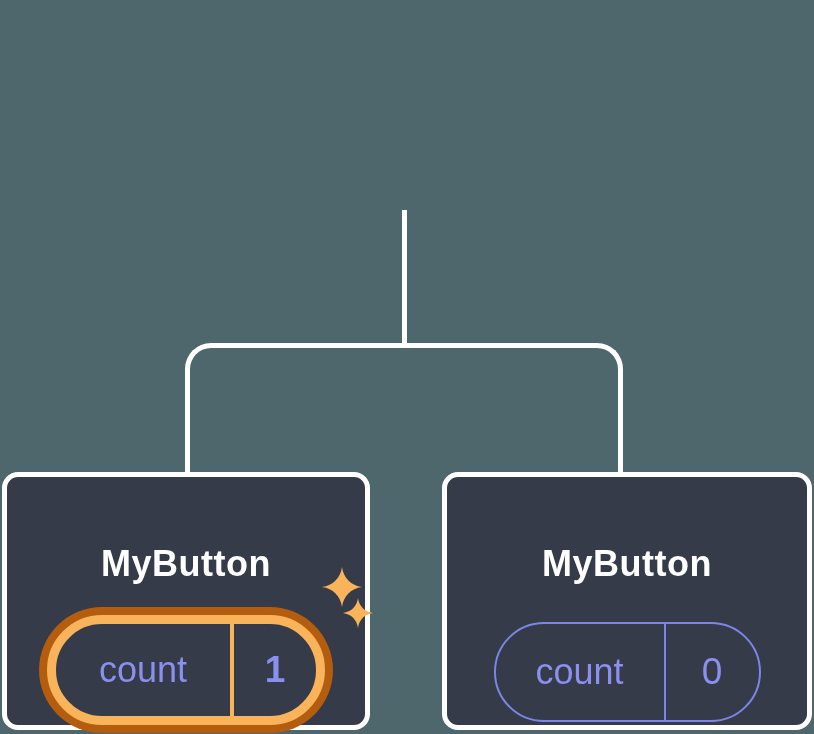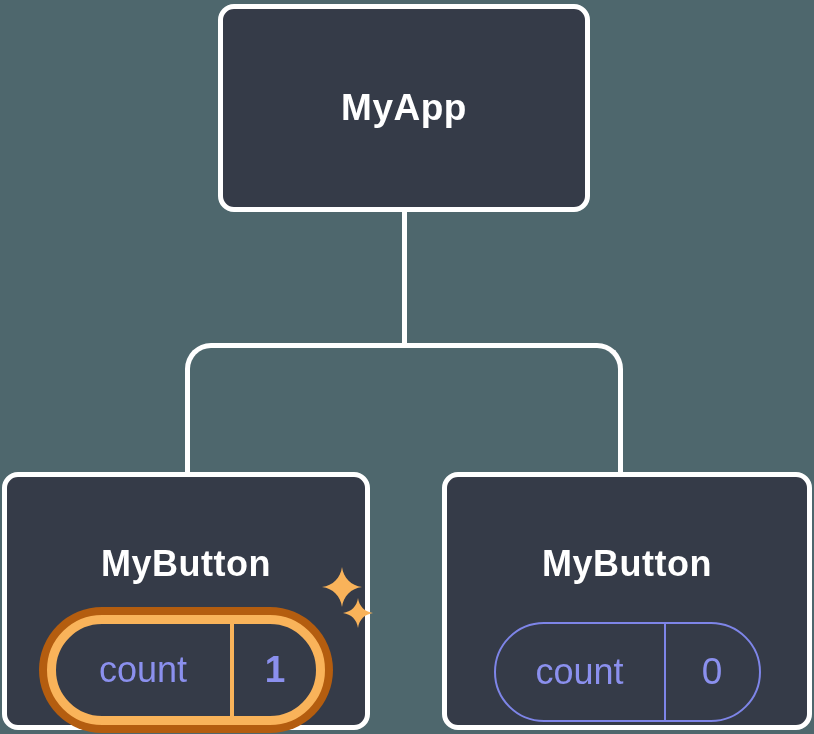--- a/index.html
+++ b/index.html
@@ -118,23 +118,20 @@
   .sparkle-small { left: 336px; top: 121px; width: 30px; height: 30px; }
 </style>
 </head>
 <body>
 
 <div class="canvas">
 
   <div class="trunk"></div>
   <div class="branch"></div>
 
-  <div class="node node-root">
-    <span class="node-title">MyApp</span>
-  </div>
 
   <div class="node node-child node-child-left">
     <span class="node-title">MyButton</span>
 
     <div class="pill pill-hot">
       <div class="pill-cell pill-cell-key">
         <span class="pill-key">count</span>
       </div>
       <div class="pill-divider"></div>
       <div class="pill-cell pill-cell-value">

